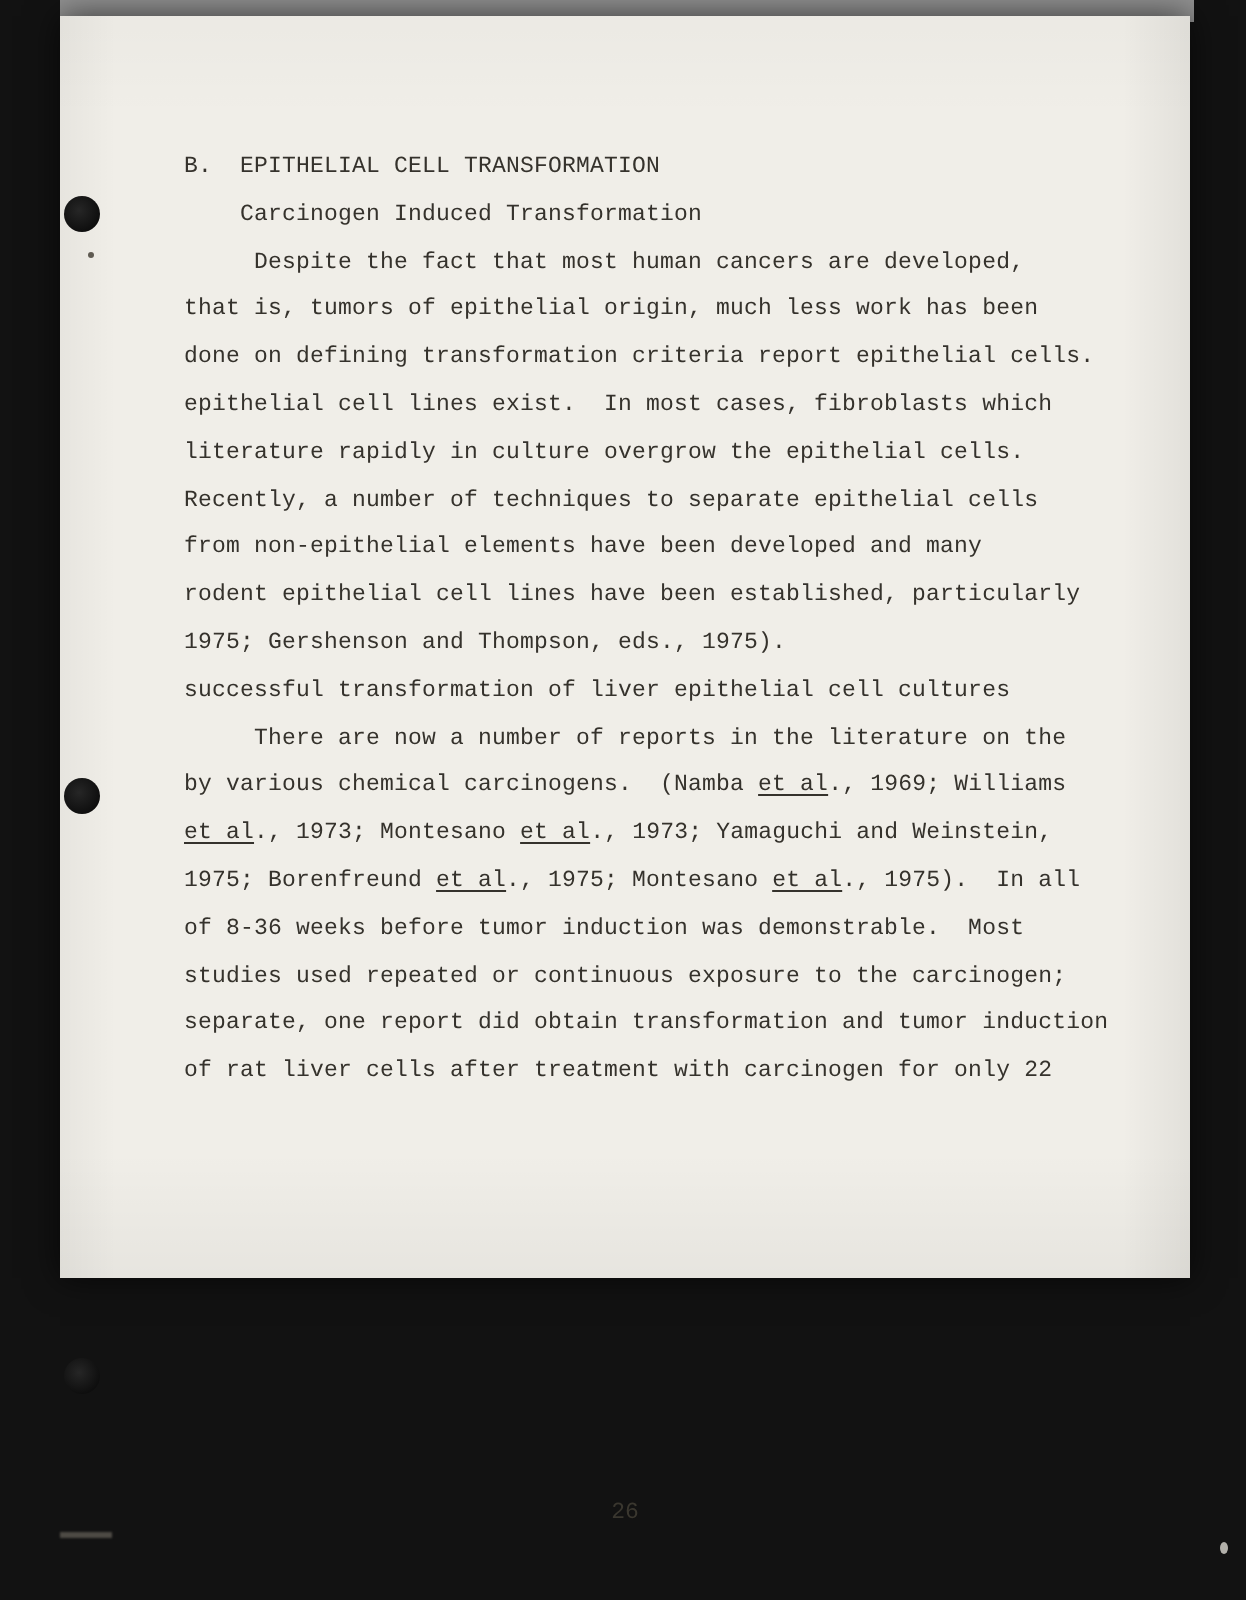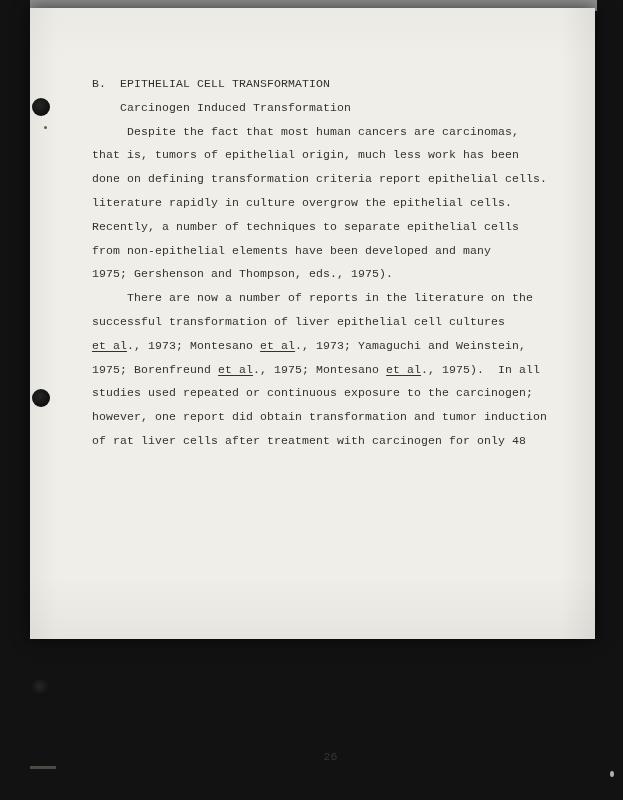--- a/index.html
+++ b/index.html
@@ -41,21 +41,21 @@
   .line {
     white-space: pre;
     font-size: 11.5px;
     line-height: 23.8px;
     height: 23.8px;
     letter-spacing: 0.1px;
   }
   .u { text-decoration: underline; text-underline-offset: 2px; }
 
   .page-number {
-    position: absolute; left: 18px; top: 742px; width: 100%;
+    position: absolute; left: 0; top: 742px; width: 100%;
     text-align: center;
     font-size: 11.5px;
     color: #3a372f;
   }
 
   .artifact-dot {
     position: absolute; left: 14px; top: 118px; width: 3px; height: 3px;
     border-radius: 50%; background: #5f5b52;
   }
   .artifact-smudge {
@@ -80,34 +80,38 @@
     <div class="hole hole-2"></div>
     <div class="hole hole-3"></div>
 
     <div class="artifact-dot"></div>
     <div class="artifact-smudge"></div>
 
     <div class="content">
       <div class="line">B.  EPITHELIAL CELL TRANSFORMATION</div>
       <div class="line">    Carcinogen Induced Transformation</div>
       <div class="paragraph">
-          <div class="line">     Despite the fact that most human cancers are carcinomas,</div>
+          <div class="line">     Despite the fact that most human cancers are developed,</div>
           <div class="line">that is, tumors of epithelial origin, much less work has been</div>
           <div class="line">done on defining transformation criteria report epithelial cells.</div>
+          <div class="line">epithelial cell lines exist.  In most cases, fibroblasts which</div>
           <div class="line">literature rapidly in culture overgrow the epithelial cells.</div>
           <div class="line">Recently, a number of techniques to separate epithelial cells</div>
           <div class="line">from non-epithelial elements have been developed and many</div>
+          <div class="line">rodent epithelial cell lines have been established, particularly</div>
           <div class="line">1975; Gershenson and Thompson, eds., 1975).</div>
         </div>
       <div class="paragraph">
+          <div class="line">successful transformation of liver epithelial cell cultures</div>
           <div class="line">     There are now a number of reports in the literature on the</div>
-          <div class="line">successful transformation of liver epithelial cell cultures</div>
+          <div class="line">by various chemical carcinogens.  (Namba <span class="u">et al</span>., 1969; Williams</div>
           <div class="line"><span class="u">et al</span>., 1973; Montesano <span class="u">et al</span>., 1973; Yamaguchi and Weinstein,</div>
           <div class="line">1975; Borenfreund <span class="u">et al</span>., 1975; Montesano <span class="u">et al</span>., 1975).  In all</div>
+          <div class="line">of 8-36 weeks before tumor induction was demonstrable.  Most</div>
           <div class="line">studies used repeated or continuous exposure to the carcinogen;</div>
-          <div class="line">however, one report did obtain transformation and tumor induction</div>
-          <div class="line">of rat liver cells after treatment with carcinogen for only 48</div>
+          <div class="line">separate, one report did obtain transformation and tumor induction</div>
+          <div class="line">of rat liver cells after treatment with carcinogen for only 22</div>
         </div>
     </div>
 
     <div class="page-number">26</div>
   </div>
 </div>
 
 </body></html>

